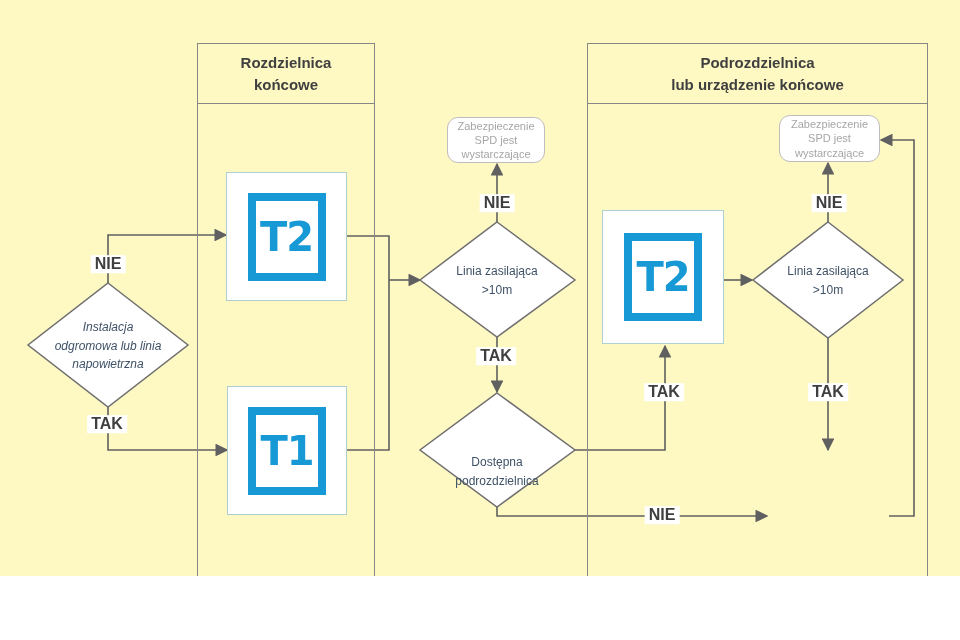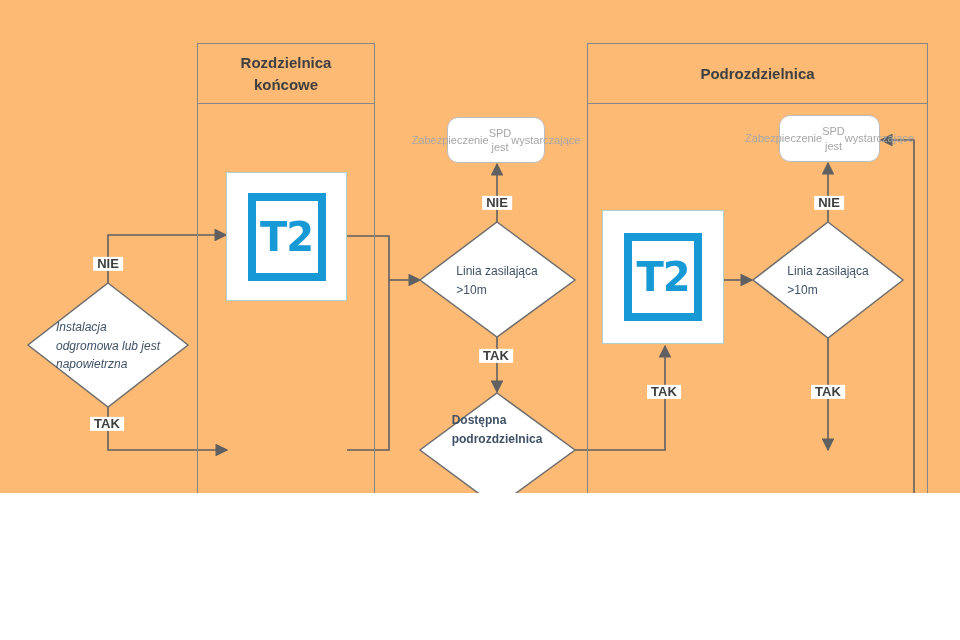--- a/index.html
+++ b/index.html
@@ -1,17 +1,17 @@
 <!DOCTYPE html>
 <html><head>
 <meta charset="utf-8">
 <style>
   html,body{margin:0;padding:0;background:#ffffff;}
   .stage{
-    position:relative;width:960px;height:493px;background:#fdba74;
+    position:relative;width:960px;height:576px;background:#fef9c3;
     font-family:"Liberation Sans",sans-serif;overflow:hidden;
   }
   .stage svg{position:absolute;left:0;top:0;}
   .bigbox{
     position:absolute;border:1.5px solid #878787;background:transparent;
     box-sizing:border-box;
   }
   .bigbox-header{
     box-sizing:border-box;height:60px;border-bottom:1.5px solid #878787;
     display:flex;flex-direction:column;justify-content:center;align-items:center;
@@ -24,31 +24,31 @@
   .spd-inner{
     width:78px;height:88px;border:8px solid #1799d6;box-sizing:border-box;
     display:flex;align-items:center;justify-content:center;background:#ffffff;
   }
   .spd-label{
     font-family:"DejaVu Sans",sans-serif;font-weight:bold;font-size:40px;
     color:#1799d6;letter-spacing:-1px;line-height:1;
   }
   .terminal{
     position:absolute;background:#ffffff;border:1.5px solid #bdbdbd;border-radius:11px;
-    box-sizing:border-box;display:flex;flex-direction:row;justify-content:center;
+    box-sizing:border-box;display:flex;flex-direction:column;justify-content:center;
     align-items:center;text-align:center;
     font-size:11px;line-height:1.3;color:#a6a6a6;
   }
   .dtext{
-    position:absolute;transform:translate(-50%,-50%);
+    position:absolute;transform:translate(-50%,-50%);text-align:center;
     font-size:12px;line-height:1.55;color:#3e5166;white-space:nowrap;
   }
   .elabel{
     position:absolute;transform:translate(-50%,-50%);
-    font-weight:bold;font-size:13px;color:#3f3f3f;background:#ffffff;
+    font-weight:bold;font-size:16px;color:#3f3f3f;background:#ffffff;
     padding:0 4px;line-height:1.1;text-align:center;
   }
 </style>
 </head>
 <body>
 
 <div class="stage">
 
   <svg width="960" height="640" viewBox="0 0 960 640">
     <defs>
@@ -81,29 +81,35 @@
   <div class="bigbox" style="left:197px;top:43px;width:178px;height:558px;">
     <div class="bigbox-header">
       <div>Rozdzielnica</div>
       <div>końcowe</div>
     </div>
   </div>
 
   <div class="bigbox" style="left:587px;top:43px;width:341px;height:558px;">
     <div class="bigbox-header">
       <div>Podrozdzielnica</div>
+      <div>lub urządzenie końcowe</div>
     </div>
   </div>
 
   <div class="spd" style="left:226px;top:172px;width:121px;height:129px;">
     <div class="spd-inner">
       <span class="spd-label">T2</span>
     </div>
   </div>
 
+  <div class="spd" style="left:227px;top:386px;width:120px;height:129px;">
+    <div class="spd-inner">
+      <span class="spd-label">T1</span>
+    </div>
+  </div>
 
   <div class="spd" style="left:602px;top:210px;width:122px;height:134px;">
     <div class="spd-inner">
       <span class="spd-label">T2</span>
     </div>
   </div>
 
 
   <div class="terminal" style="left:447px;top:117px;width:98px;height:46px;">
     <div>Zabezpieczenie</div>
@@ -112,30 +118,30 @@
   </div>
 
   <div class="terminal" style="left:779px;top:115px;width:101px;height:47px;">
     <div>Zabezpieczenie</div>
     <div>SPD jest</div>
     <div>wystarczające</div>
   </div>
 
   <div class="dtext" style="left:108px;top:346px;font-style:italic;">
     <div>Instalacja</div>
-    <div>odgromowa lub jest</div>
+    <div>odgromowa lub linia</div>
     <div>napowietrzna</div>
   </div>
 
   <div class="dtext" style="left:497px;top:281px;">
     <div>Linia zasilająca</div>
     <div>&gt;10m</div>
   </div>
 
-  <div class="dtext" style="left:497px;top:430px;font-weight:bold;">
+  <div class="dtext" style="left:497px;top:472px;">
     <div>Dostępna</div>
     <div>podrozdzielnica</div>
   </div>
 
   <div class="dtext" style="left:828px;top:281px;">
     <div>Linia zasilająca</div>
     <div>&gt;10m</div>
   </div>
 
   <span class="elabel" style="left:108px;top:264px;">NIE</span>

